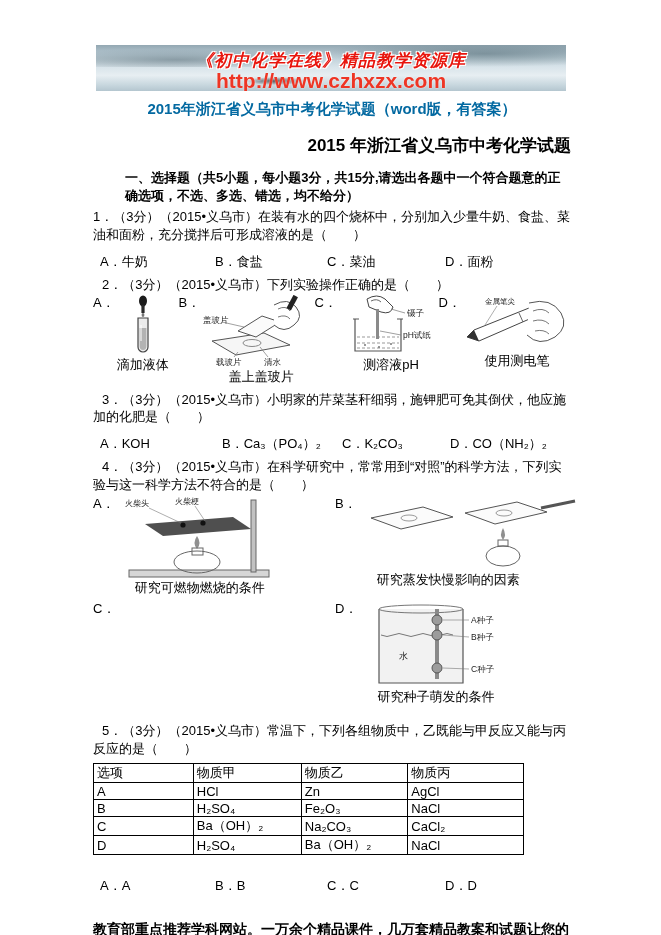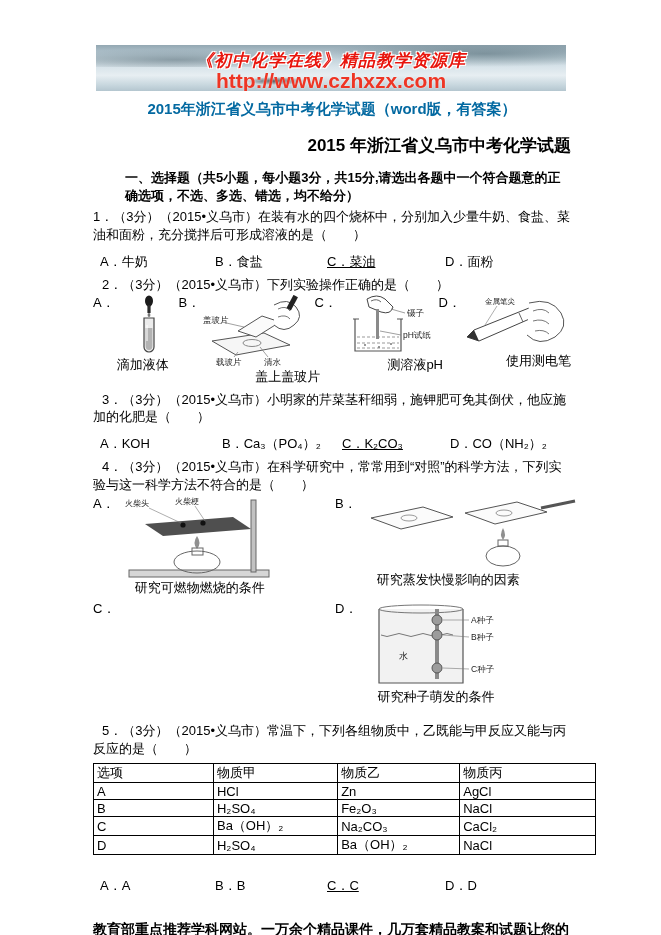--- a/index.html
+++ b/index.html
@@ -39,39 +39,39 @@
   
   .subtitle { margin-top:9px; text-align:center; font-size:15px; font-weight:bold; color:#0369a1; }
   .doc-title { margin-top:15px; text-align:right; padding-left:112px; font-size:17px; font-weight:bold; }
   .section-head { margin-top:12px; font-size:13px; font-weight:bold; line-height:1.38;margin-left:32px; }
 
   
   .q { margin-top:3px; font-size:13px; line-height:1.38; }
   .q.indent { text-indent:9px; }
   .opt-row { display:flex; margin-top:1px; font-size:13px; line-height:1.45; padding-left:7px; }
   .opt-row span { display:block;margin-top:8px; }
-  .o1 { width:115px; } .o2 { width:112px; } .o3 { width:118px;text-decoration:underline; } .o4 { flex:1; }
+  .o1 { width:115px; } .o2 { width:112px; } .o3 { width:118px; } .o4 { flex:1; }
 
   
   .figrow { display:flex; margin-top:1px; }
   .fig { display:flex; align-items:flex-start; }
   .fig-label { font-size:13px; line-height:1.3; padding-right:2px; }
-  .fig-body { display:flex; flex-direction:column; align-items:flex-end; }
+  .fig-body { display:flex; flex-direction:column; align-items:center; }
   .fig-cap { font-size:13px; margin-top:1px; white-space:nowrap; }
   .f1 { width:104px; } .f2 { width:136px; } .f3 { width:124px; } .f4 { flex:1; }
   svg { display:block; }
   svg text { font-size:8.5px; fill:#222; font-family:"Liberation Sans",sans-serif; }
 
   .grid4 { display:grid; grid-template-columns:242px 1fr; margin-top:2px; row-gap:4px; }
   .gcell { display:flex; align-items:flex-start; }
   .gcell .fig-body { align-items:flex-start; padding-left:6px; }
   .gcell .fig-cap { padding-left:12px; }
 
   
-  table { margin-top:5px; width:503px; border-collapse:collapse; font-size:13px; }
+  table { margin-top:5px; width:431px; border-collapse:collapse; font-size:13px; }
   td,th { border:1px solid #000; height:17px; padding:0 3px; font-weight:normal; text-align:left; vertical-align:middle; }
   col.c1 { width:114px; } col.c2 { width:118px; } col.c3 { width:116px; } col.c4 { width:129px; }
 
   .final-opts { margin-top:14px; }
 
   
   .footer { margin-top:22px; font-size:14px; font-weight:bold; line-height:1.65; color:#000; }
 </style>
 </head>
 <body>

